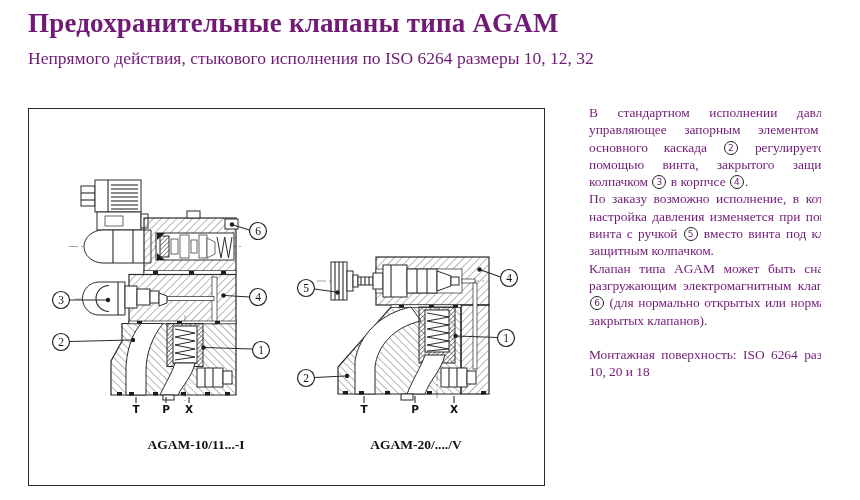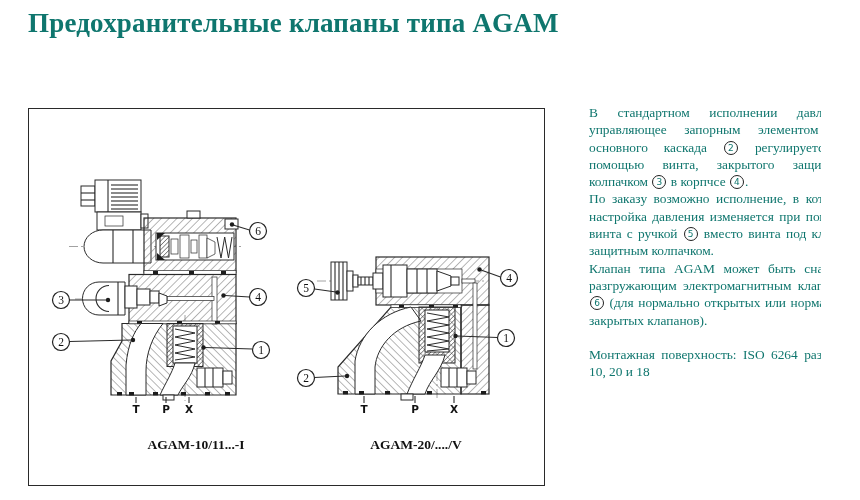--- a/index.html
+++ b/index.html
@@ -1,17 +1,17 @@
 <!DOCTYPE html>
 <html><head>
 <meta charset="utf-8">
 <style>
   html,body{margin:0;padding:0;background:#fff;}
   .page{position:relative;width:821px;height:500px;background:#fff;overflow:hidden;
-        font-family:"Liberation Serif",serif;color:#0f766e;}
+        font-family:"Liberation Serif",serif;color:#701a75;}
   .title{position:absolute;left:28px;top:8px;font-size:27px;font-weight:bold;letter-spacing:.2px;}
   .subtitle{position:absolute;left:28px;top:48px;font-size:17.5px;}
   .figure-box{position:absolute;left:28px;top:108px;width:517px;height:378px;border:1.5px solid #2a2a2a;box-sizing:border-box;background:#fff;}
   .figure-box svg{display:block;}
   .text-col{position:absolute;left:589px;top:104px;width:263px;font-size:13.4px;line-height:17.3px;text-align:justify;}
   .text-col p{margin:0;}
   .text-col p.gap-after{margin-bottom:17px;}
   .circ{display:inline-block;width:12px;height:12px;line-height:12.5px;border:1px solid #222;border-radius:50%;
         font-family:"DejaVu Sans",sans-serif;font-size:9px;text-align:center;vertical-align:1px;margin:0 1px;}
   
@@ -28,20 +28,21 @@
   .callout-num{font-family:"Liberation Serif",serif;font-size:11.5px;fill:#111;text-anchor:middle;}
   .port{font-family:"DejaVu Sans",sans-serif;font-size:10.5px;font-weight:bold;fill:#111;text-anchor:middle;}
   .cap{font-family:"Liberation Serif",serif;font-size:13.5px;font-weight:bold;fill:#111;text-anchor:middle;}
 </style>
 </head>
 <body>
 
 <div class="page">
 
   <div class="title">Предохранительные клапаны типа AGAM</div>
+  <div class="subtitle">Непрямого действия, стыкового исполнения по ISO 6264 размеры 10, 12, 32</div>
 
   <div class="figure-box">
     <svg width="514" height="375" viewBox="0 0 514 375">
       <defs>
         <pattern id="hA" width="5.5" height="5.5" patternUnits="userSpaceOnUse" patternTransform="rotate(45)">
           <line x1="0" y1="0" x2="0" y2="5.5" stroke="#6f6f6f" stroke-width="1"></line>
         </pattern>
         <pattern id="hB" width="5.5" height="5.5" patternUnits="userSpaceOnUse" patternTransform="rotate(135)">
           <line x1="0" y1="0" x2="0" y2="5.5" stroke="#6f6f6f" stroke-width="1"></line>
         </pattern>

